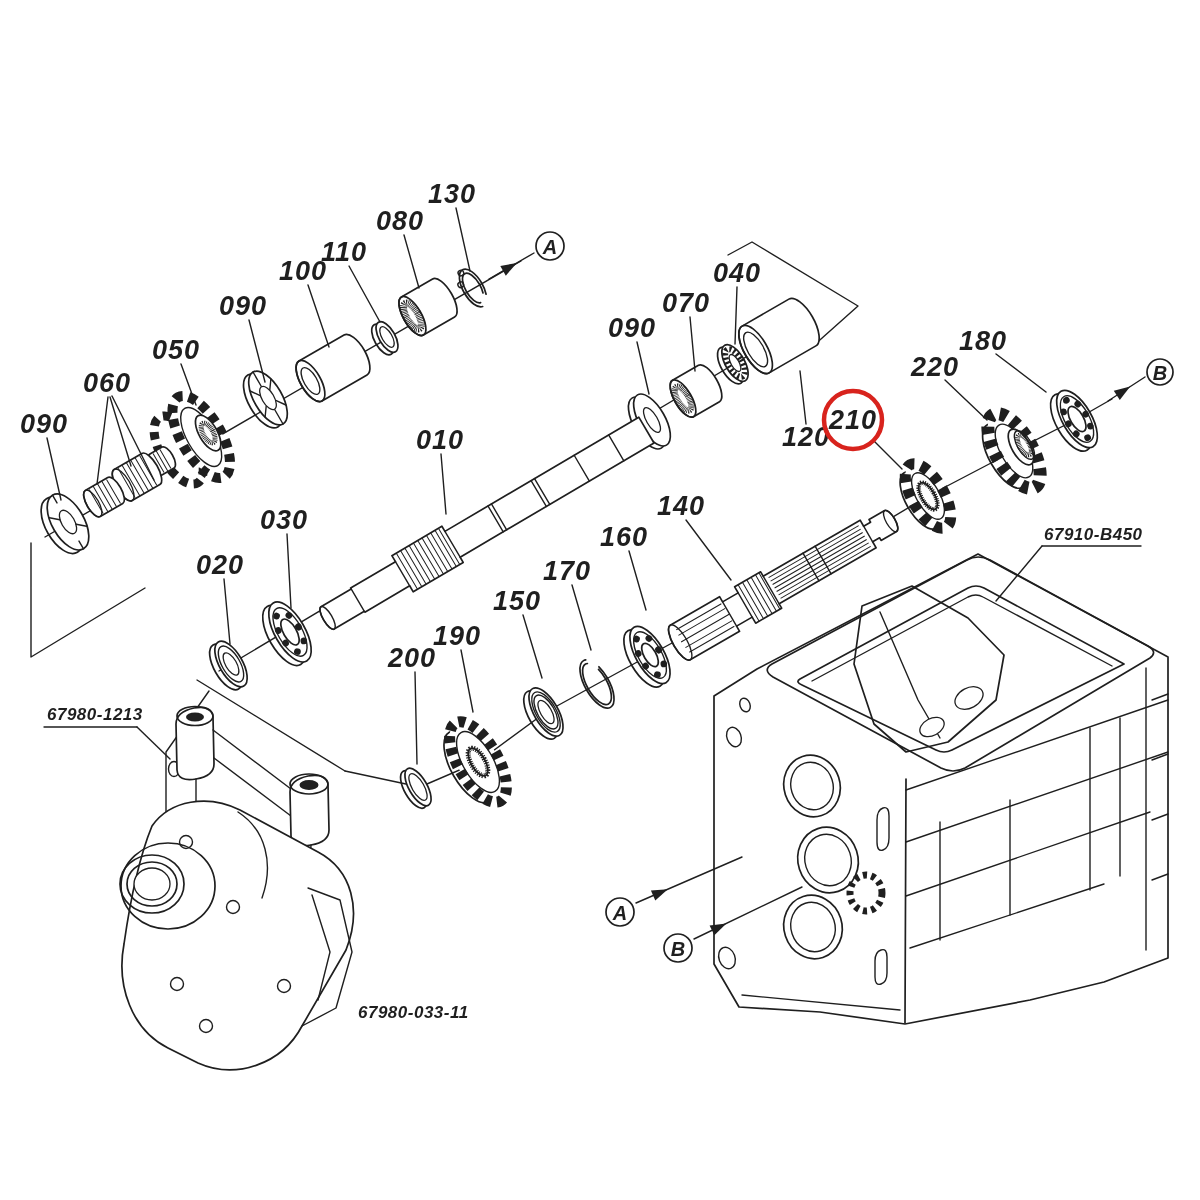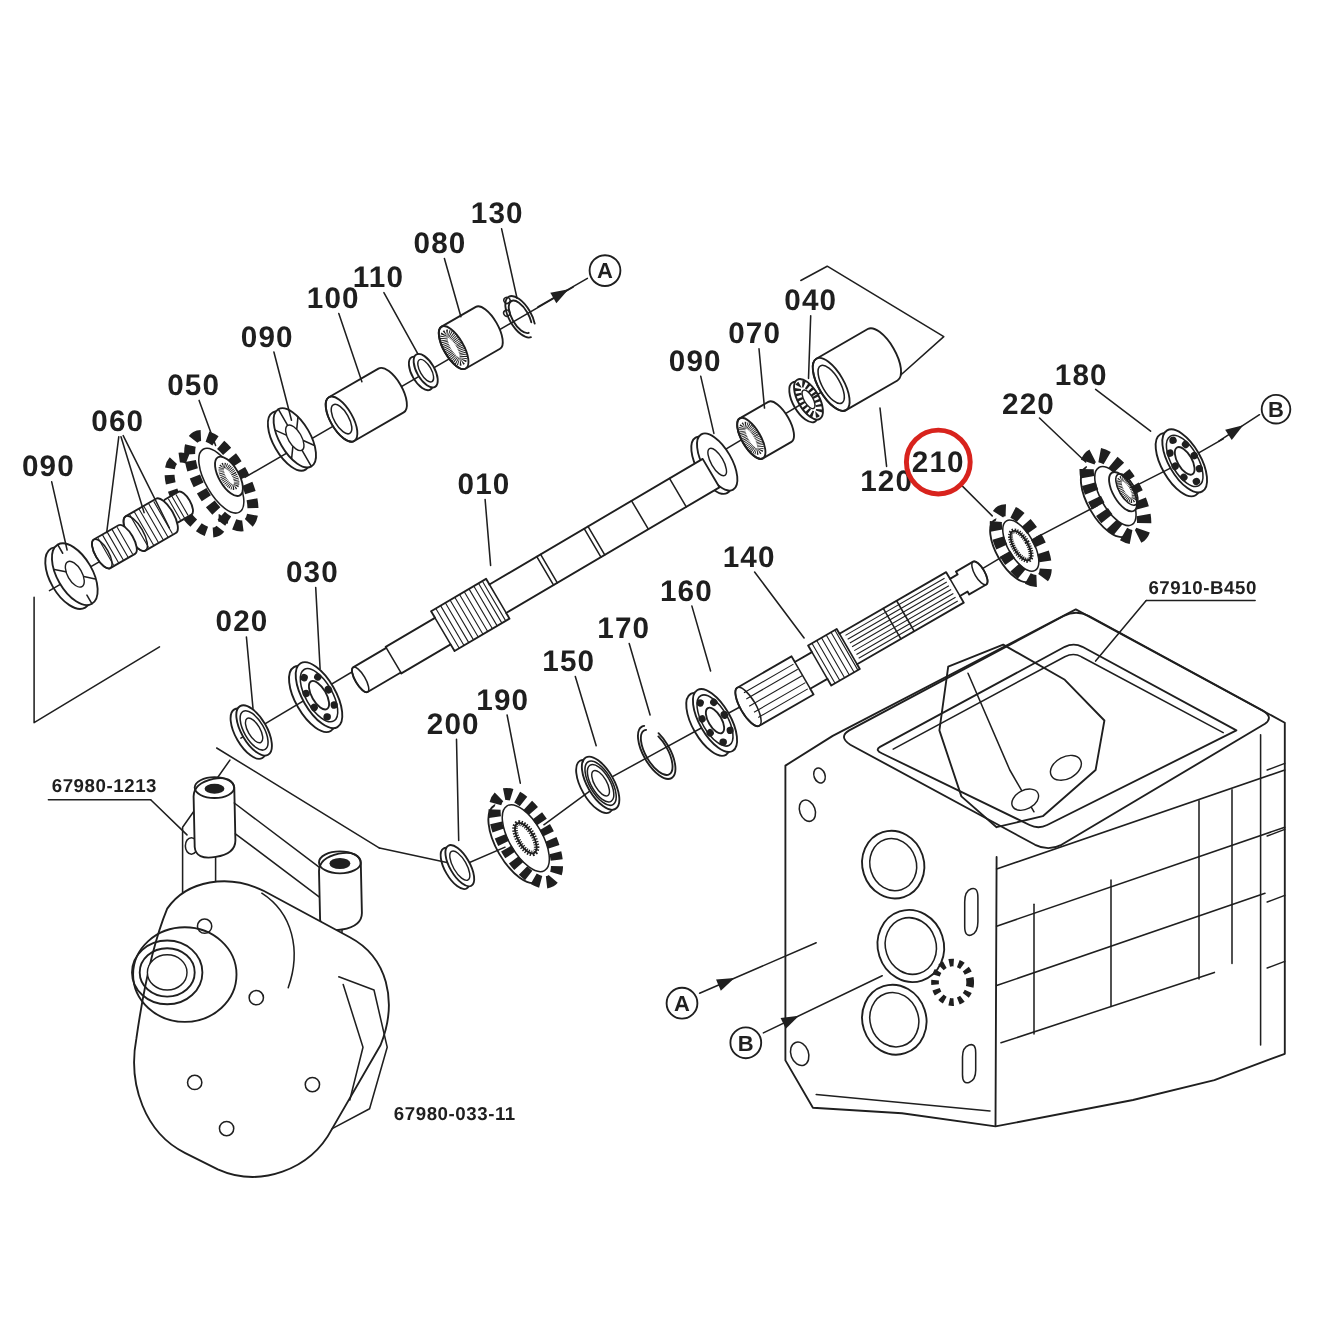--- a/index.html
+++ b/index.html
@@ -1,17 +1,17 @@
 <!DOCTYPE html>
 <html style="--ink: #1f1f1f; --red: #d8231d;"><head>
 <meta charset="utf-8">
 <style>
   html,body{margin:0;padding:0;background:#fff;}
   #stage{position:relative;width:1200px;height:1200px;background:#fff;overflow:hidden;
-         font-family:"Liberation Sans", sans-serif;}
+         font-family:"Liberation Sans", sans-serif;font-style:italic;}
   svg{display:block}
   .ln{fill:none;stroke:var(--ink);stroke-width:1.7;stroke-linecap:round;stroke-linejoin:round}
   .ln2{fill:none;stroke:var(--ink);stroke-width:1.4;stroke-linecap:round;stroke-linejoin:round}
   .fw{fill:#fff;stroke:var(--ink);stroke-width:1.7;stroke-linejoin:round}
   .fwt{fill:#fff;stroke:var(--ink);stroke-width:1.3}
   .teeth{fill:none;stroke:var(--ink)}
   .hatch{fill:none;stroke:var(--ink);stroke-width:1}
   .dashdot{stroke-dasharray:10 4 2 4}
   .solidfill{fill:var(--ink);stroke:none}
   text.callout{font-size:27px;font-weight:600;letter-spacing:1px;fill:var(--ink);

